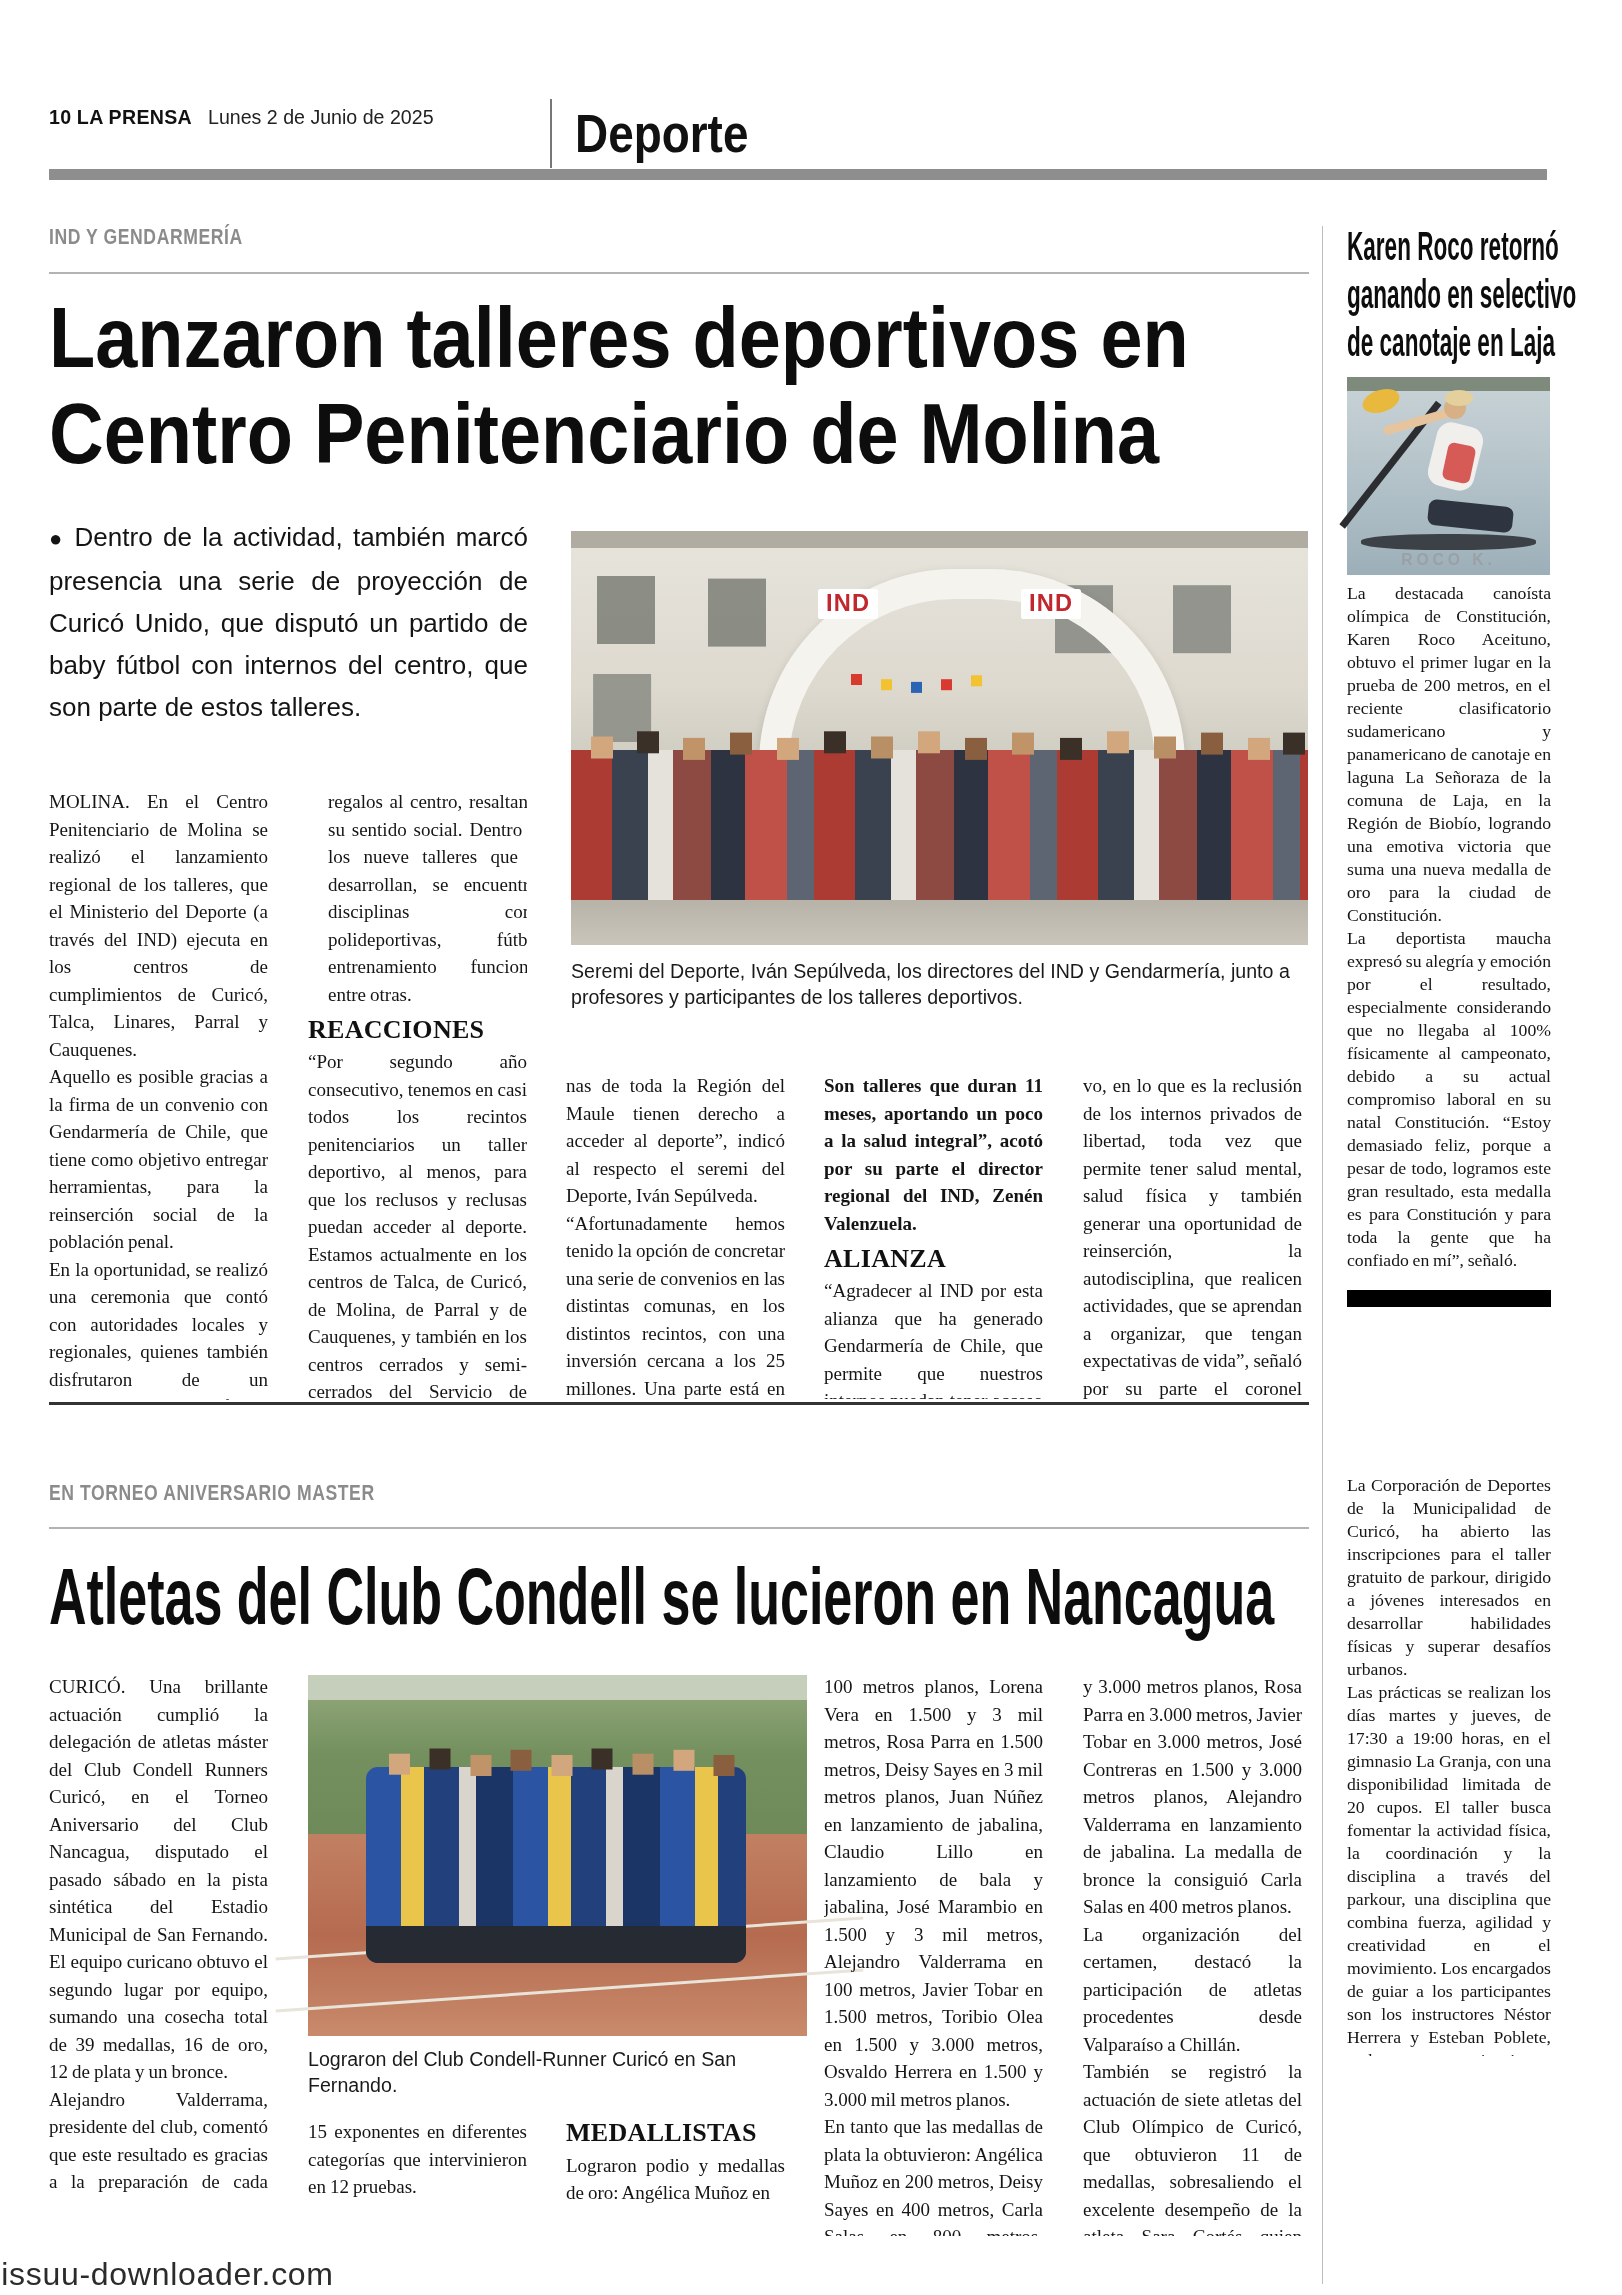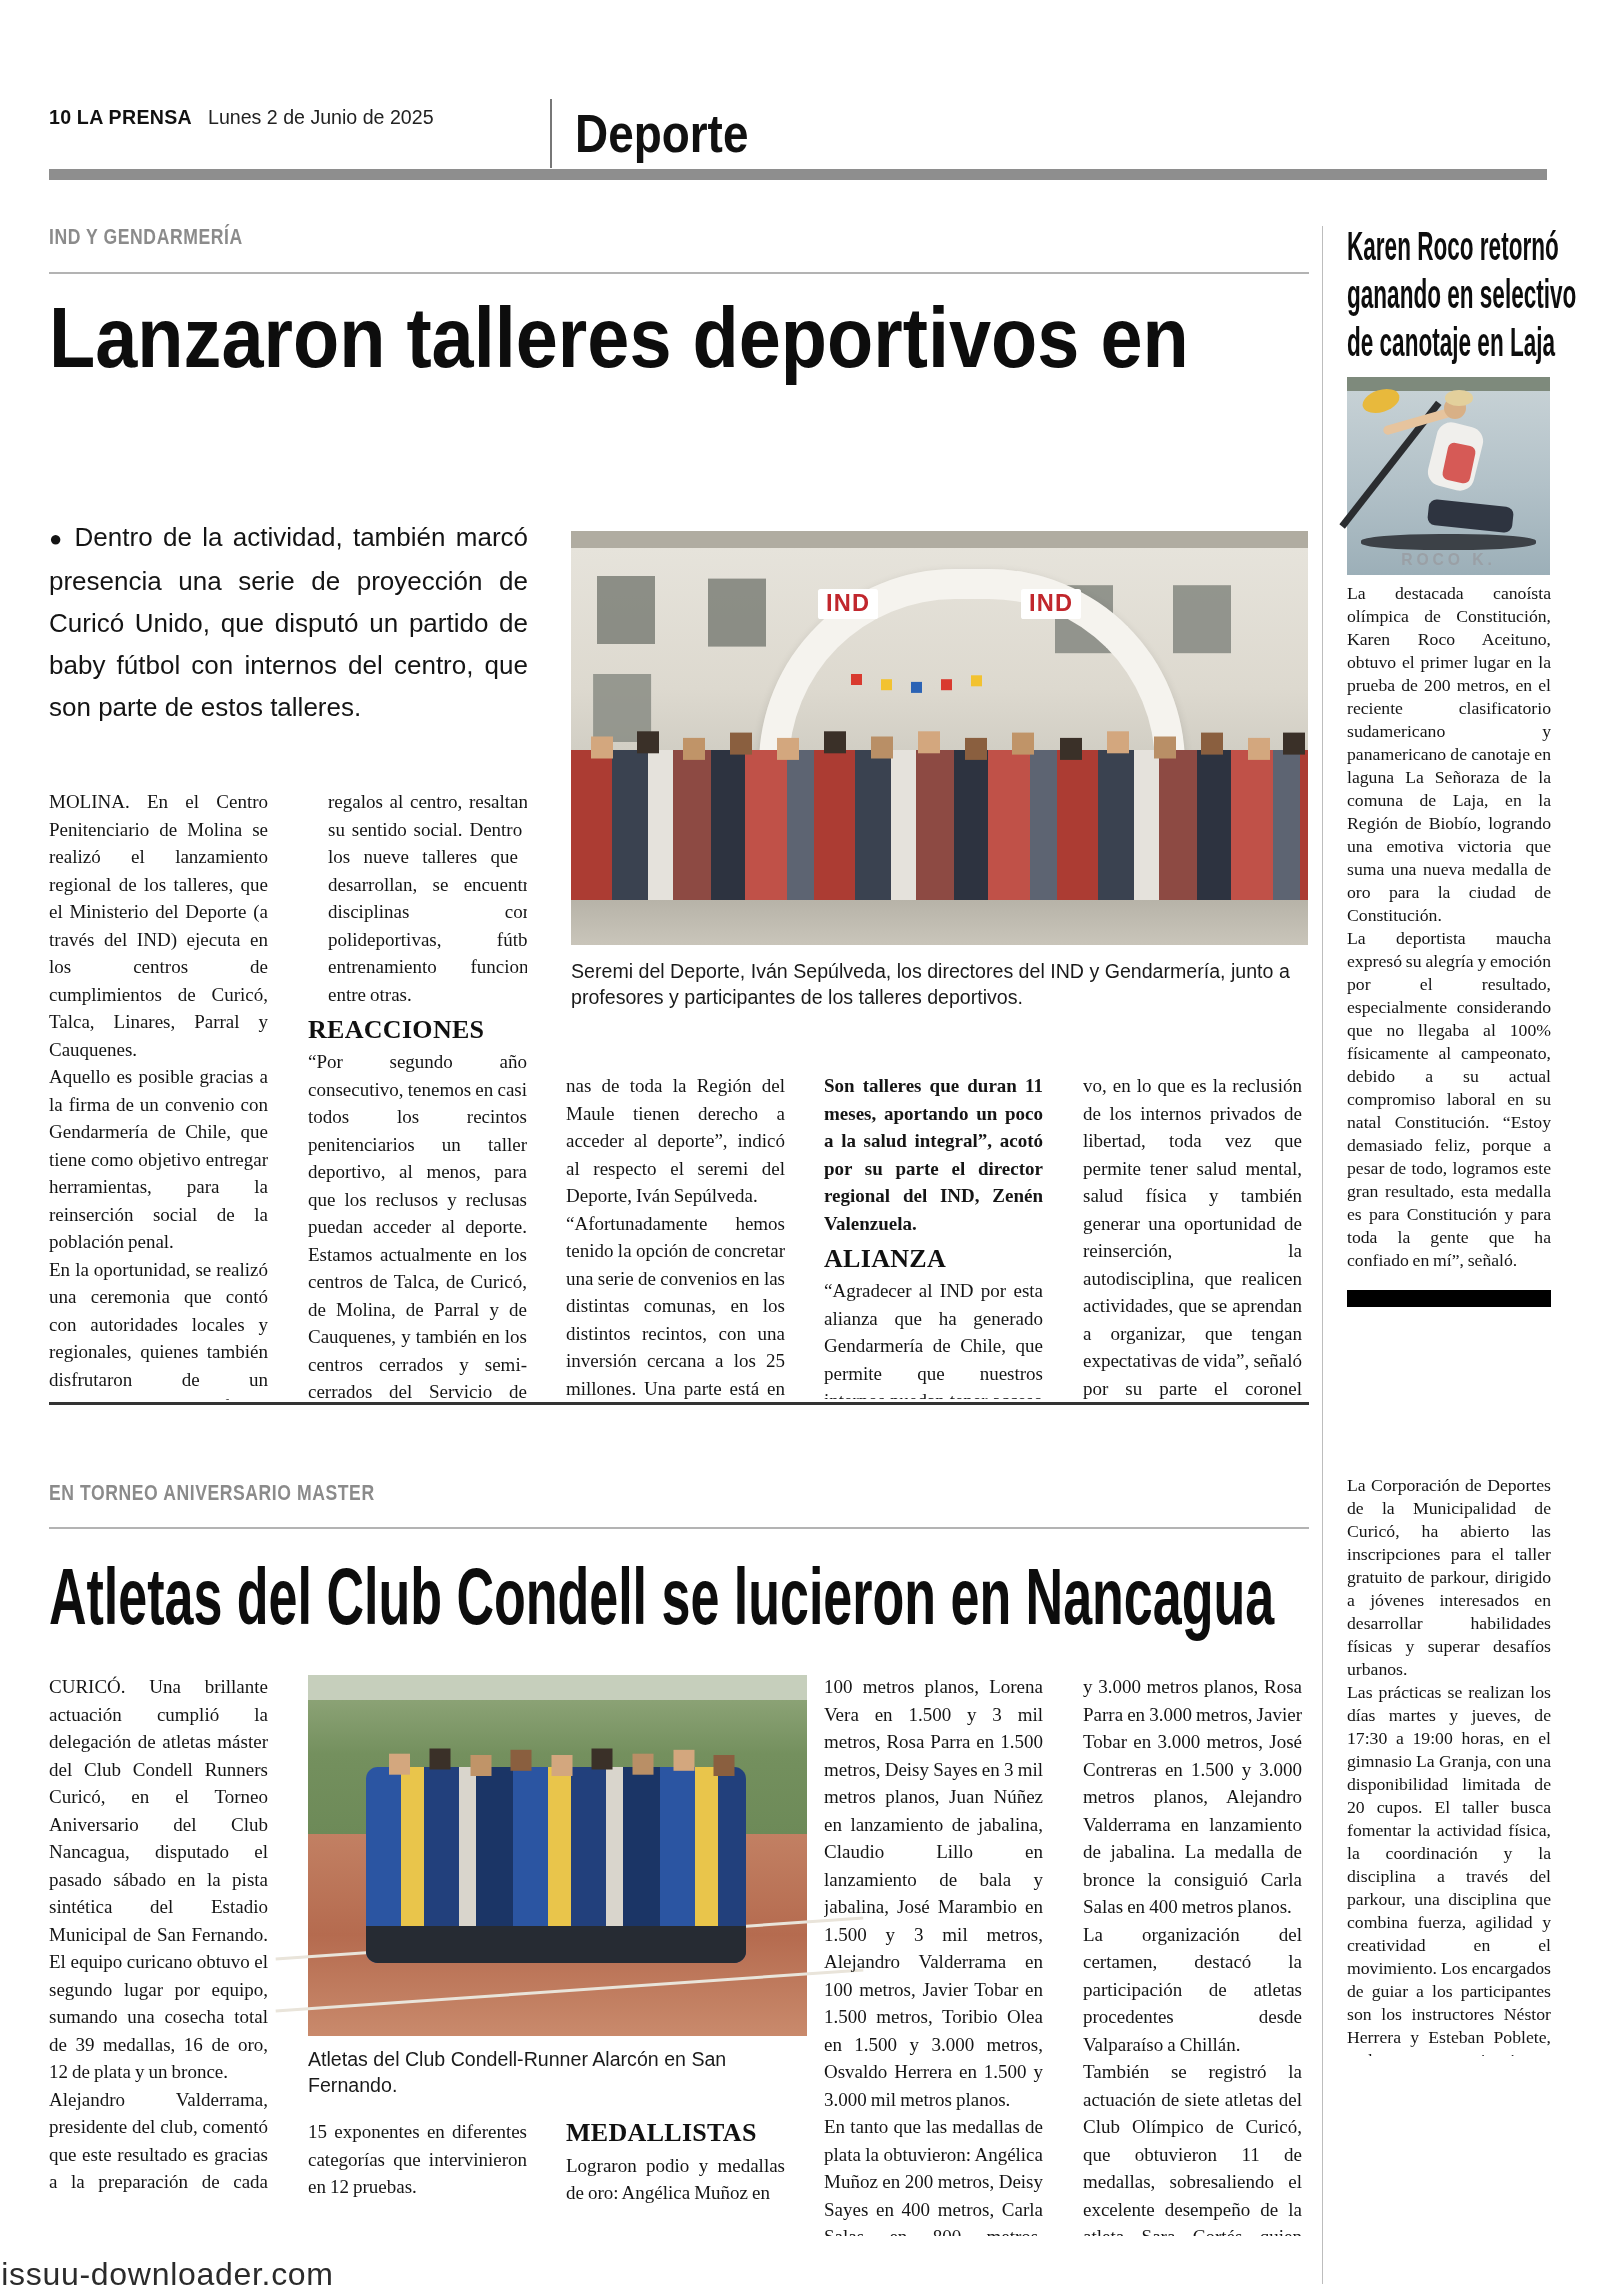--- a/index.html
+++ b/index.html
@@ -103,20 +103,21 @@
   <div class="abs hdr-bar"></div>
   <div class="abs sb-vline"></div>
 
   <div class="abs kicker nw" style="left:49px;top:224px;">
     <span class="cond" style="transform:scaleX(.8);">IND Y GENDARMERÍA</span>
   </div>
   <div class="abs rule" style="left:49px;top:272px;width:1260px;"></div>
 
   <div class="abs hl hl1" style="left:49px;top:289px;">
     <div class="line nw"><span class="cond" style="transform:scaleX(.88);">Lanzaron talleres deportivos en</span></div>
+    <div class="line nw"><span class="cond" style="transform:scaleX(.88);">Centro Penitenciario de Molina</span></div>
   </div>
 
   <div class="abs lead"><span class="dot">●</span><span>Dentro de la actividad, también marcó presencia una serie de proyección de Curicó Unido, que disputó un partido de baby fútbol con internos del centro, que son parte de estos talleres.</span></div>
 
   <div class="abs photo photo1"></div>
   <div class="abs p1-win"></div>
   <div class="abs arch"></div>
   <span class="ind-tag" style="left:818px;top:589px;">IND</span>
   <span class="ind-tag" style="left:1021px;top:589px;">IND</span>
   <div class="abs pennants"></div>
@@ -156,21 +157,21 @@
   <div class="abs col" style="left:49px;top:1673px;height:530px;">CURICÓ. Una brillante actuación cumplió la delegación de atletas máster del Club Condell Runners Curicó, en el Torneo Aniversario del Club Nancagua, disputado el pasado sábado en la pista sintética del Estadio Municipal de San Fernando. El equipo curicano obtuvo el segundo lugar por equipo, sumando una cosecha total de 39 medallas, 16 de oro, 12 de plata y un bronce.
 Alejandro Valderrama, presidente del club, comentó que este resultado es gracias a la preparación de cada atleta, que hace que el club tenga un buen rendimiento a nivel nacional, destacando la actuación de</div>
 
   <div class="abs photo photo2"></div>
   <div class="abs lane" style="left:275px;top:1937px;"></div>
   <div class="abs lane" style="left:275px;top:1989px;"></div>
   <div class="abs team2"></div>
   <div class="abs heads2"></div>
   <div class="abs legs2"></div>
 
-  <div class="abs caption" style="left:308px;top:2046px;width:499px;">Atletas del Club Condell-Runner Alarcón en San Fernando.</div>
+  <div class="abs caption" style="left:308px;top:2046px;width:499px;">Lograron del Club Condell-Runner Curicó en San Fernando.</div>
 
   <div class="abs col" style="left:308px;top:2118px;height:98px;">15 exponentes en diferentes categorías que intervinieron en 12 pruebas.</div>
   <div class="abs" style="left:566px;top:2118px;width:222px;height:131px;overflow:hidden;">
     <div class="subhead" style="margin-top:0;">MEDALLISTAS</div>
     <div class="col" style="position:static;">Lograron podio y medallas de oro: Angélica Muñoz en</div>
   </div>
   <div class="abs col" style="left:824px;top:1673px;height:563px;">100 metros planos, Lorena Vera en 1.500 y 3 mil metros, Rosa Parra en 1.500 metros, Deisy Sayes en 3 mil metros planos, Juan Núñez en lanzamiento de jabalina, Claudio Lillo en lanzamiento de bala y jabalina, José Marambio en 1.500 y 3 mil metros, Alejandro Valderrama en 100 metros, Javier Tobar en 1.500 metros, Toribio Olea en 1.500 y 3.000 metros, Osvaldo Herrera en 1.500 y 3.000 mil metros planos.
 En tanto que las medallas de plata la obtuvieron: Angélica Muñoz en 200 metros, Deisy Sayes en 400 metros, Carla Salas en 800 metros, Carolina Alarcón en 800 y 3.000 metros, Pedro Espinoza en 1.500</div>
   <div class="abs col" style="left:1083px;top:1673px;height:563px;">y 3.000 metros planos, Rosa Parra en 3.000 metros, Javier Tobar en 3.000 metros, José Contreras en 1.500 y 3.000 metros planos, Alejandro Valderrama en lanzamiento de jabalina. La medalla de bronce la consiguió Carla Salas en 400 metros planos.
 La organización del certamen, destacó la participación de atletas procedentes desde Valparaíso a Chillán.

